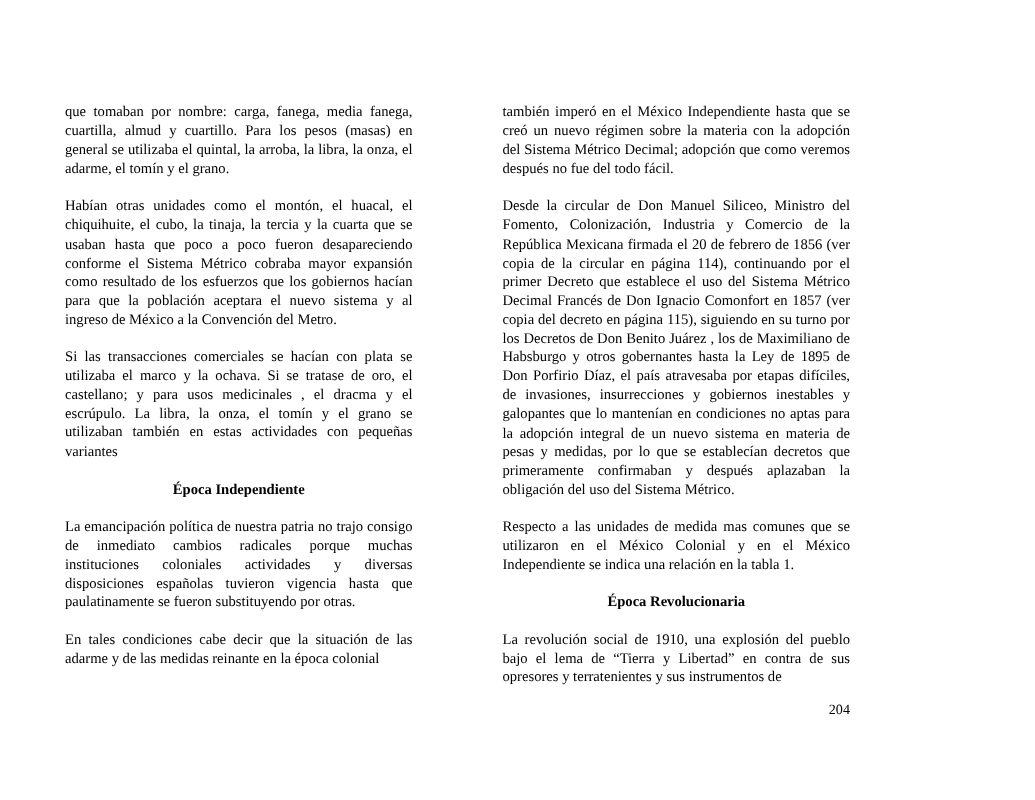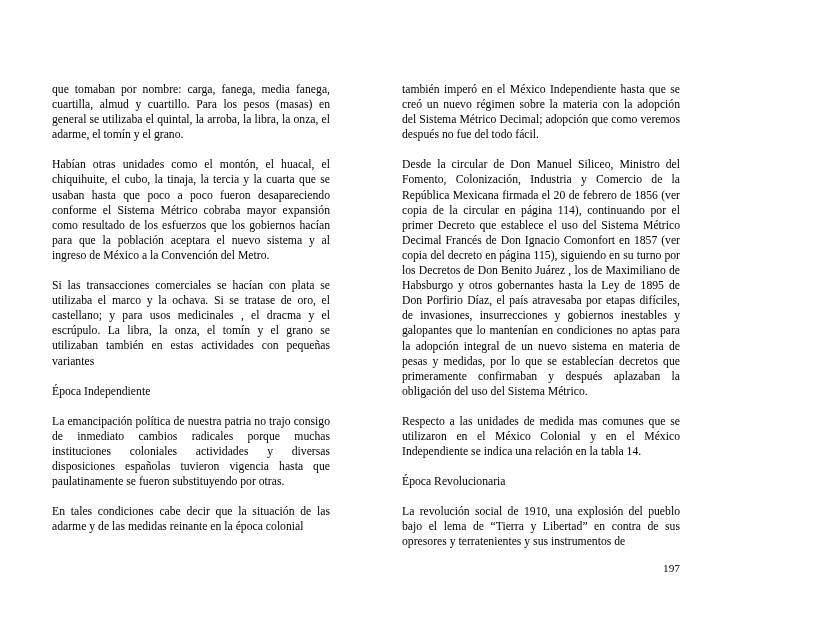--- a/index.html
+++ b/index.html
@@ -38,22 +38,22 @@
     hyphens: none;
     word-spacing: 0px;
   }
   p.para.last {
     margin-bottom: 0;
   }
   h2.heading {
     margin: 0 0 15px 0;
     font-size: 11.7px;
     line-height: 15.1px;
-    font-weight: normal;
-    text-align: left;
+    font-weight: bold;
+    text-align: center;
   }
   h2.heading.tight-top {
     margin-top: 0px;
   }
   .page-number {
     position: absolute;
     left: 0;
     top: 561px;
     width: 680px;
     text-align: right;
@@ -73,22 +73,22 @@
       <p class="para">Habían otras unidades como el montón, el huacal, el chiquihuite, el cubo, la tinaja, la tercia y la cuarta que se usaban hasta que poco a poco fueron desapareciendo conforme el Sistema Métrico cobraba mayor expansión como resultado de los esfuerzos que los gobiernos hacían para que la población aceptara el nuevo sistema y al ingreso de México a la Convención del Metro.</p>
       <p class="para">Si las transacciones comerciales se hacían con plata se utilizaba el marco y la ochava. Si se tratase de oro, el castellano; y para usos medicinales , el dracma y el escrúpulo. La libra, la onza, el tomín y el grano se utilizaban también en estas actividades con pequeñas variantes</p>
       <h2 class="heading">Época Independiente</h2>
       <p class="para">La emancipación política de nuestra patria no trajo consigo de inmediato cambios radicales porque muchas instituciones coloniales actividades y diversas disposiciones españolas tuvieron vigencia hasta que paulatinamente se fueron substituyendo por otras.</p>
       <p class="para last">En tales condiciones cabe decir que la situación de las adarme y de las medidas reinante en la época colonial</p>
     </div>
 
     <div class="column">
       <p class="para">también imperó en el México Independiente hasta que se creó un nuevo régimen sobre la materia con la adopción del Sistema Métrico Decimal; adopción que como veremos después no fue del todo fácil.</p>
       <p class="para">Desde la circular de Don Manuel Siliceo, Ministro del Fomento, Colonización, Industria y Comercio de la República Mexicana firmada el 20 de febrero de 1856 (ver copia de la circular en página 114), continuando por el primer Decreto que establece el uso del Sistema Métrico Decimal Francés de Don Ignacio Comonfort en 1857 (ver copia del decreto en página 115), siguiendo en su turno por los Decretos de Don Benito Juárez , los de Maximiliano de Habsburgo y otros gobernantes hasta la Ley de 1895 de Don Porfirio Díaz, el país atravesaba por etapas difíciles, de invasiones, insurrecciones y gobiernos inestables y galopantes que lo mantenían en condiciones no aptas para la adopción integral de un nuevo sistema en materia de pesas y medidas, por lo que se establecían decretos que primeramente confirmaban y después aplazaban la obligación del uso del Sistema Métrico.</p>
-      <p class="para">Respecto a las unidades de medida mas comunes que se utilizaron en el México Colonial y en el México Independiente se indica una relación en la tabla 14.</p>
+      <p class="para">Respecto a las unidades de medida mas comunes que se utilizaron en el México Colonial y en el México Independiente se indica una relación en la tabla 1.</p>
       <h2 class="heading tight-top">Época Revolucionaria</h2>
       <p class="para last">La revolución social de 1910, una explosión del pueblo bajo el lema de “Tierra y Libertad” en contra de sus opresores y terratenientes y sus instrumentos de</p>
     </div>
 
   </div>
 
-  <div class="page-number">197</div>
+  <div class="page-number">204</div>
 
 </div>
 
 </body></html>

